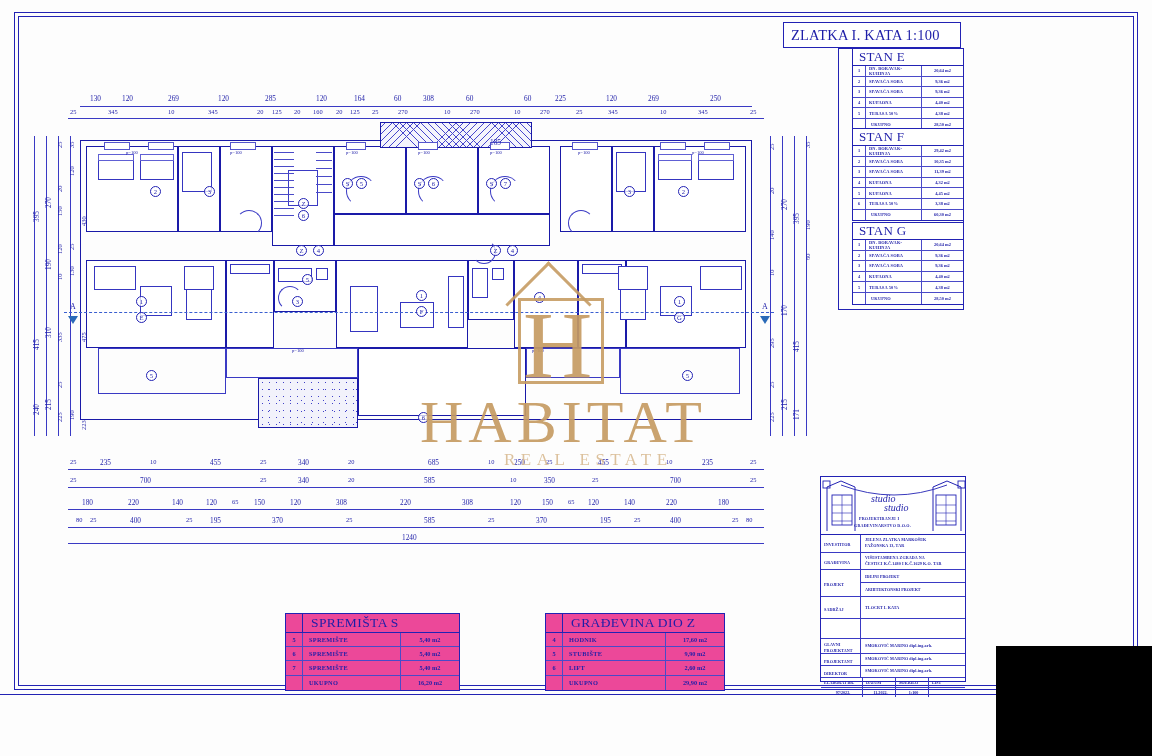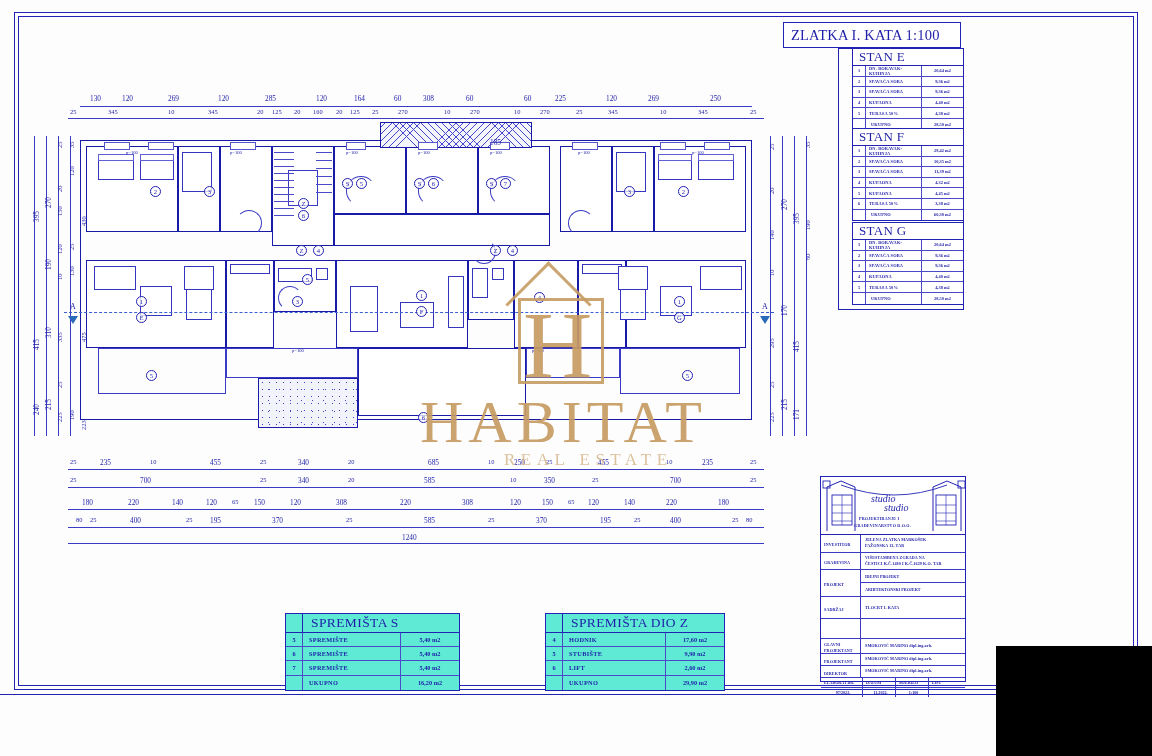--- a/index.html
+++ b/index.html
@@ -98,21 +98,21 @@
     position: absolute;
     left: 838px; top: 48px;
     width: 126px; height: 262px;
     border: 1.1px solid #2222b4;
   }
 
   
   .btable {
     position: absolute;
     border: 1.2px solid #2222b4;
-    background: #5eead4;
+    background: #ec4899;
     color: #1e1ea8;
   }
   .btable .bhdr {
     height: 19px;
     border-bottom: 1.1px solid #2222b4;
     display: flex; align-items: center;
     font-size: 13.5px;
     letter-spacing: .4px;
   }
   .btable .bhdr .c-no { width: 17px; border-right: 1.1px solid #2222b4; height: 100%; }
@@ -836,21 +836,21 @@
     <div class="brow">
       <div class="c-no"></div>
       <div class="c-nm">UKUPNO</div>
       <div class="c-ar">16,20 m2</div>
     </div>
   </div>
 
   <div class="btable" style="left:545px;top:613px;width:180px;">
     <div class="bhdr">
       <div class="c-no"></div>
-      <div class="c-nm">SPREMIŠTA DIO Z</div>
+      <div class="c-nm">GRAĐEVINA DIO Z</div>
     </div>
     <div class="brow">
       <div class="c-no">4</div>
       <div class="c-nm">HODNIK</div>
       <div class="c-ar">17,60 m2</div>
     </div>
     <div class="brow">
       <div class="c-no">5</div>
       <div class="c-nm">STUBIŠTE</div>
       <div class="c-ar">9,90 m2</div>

